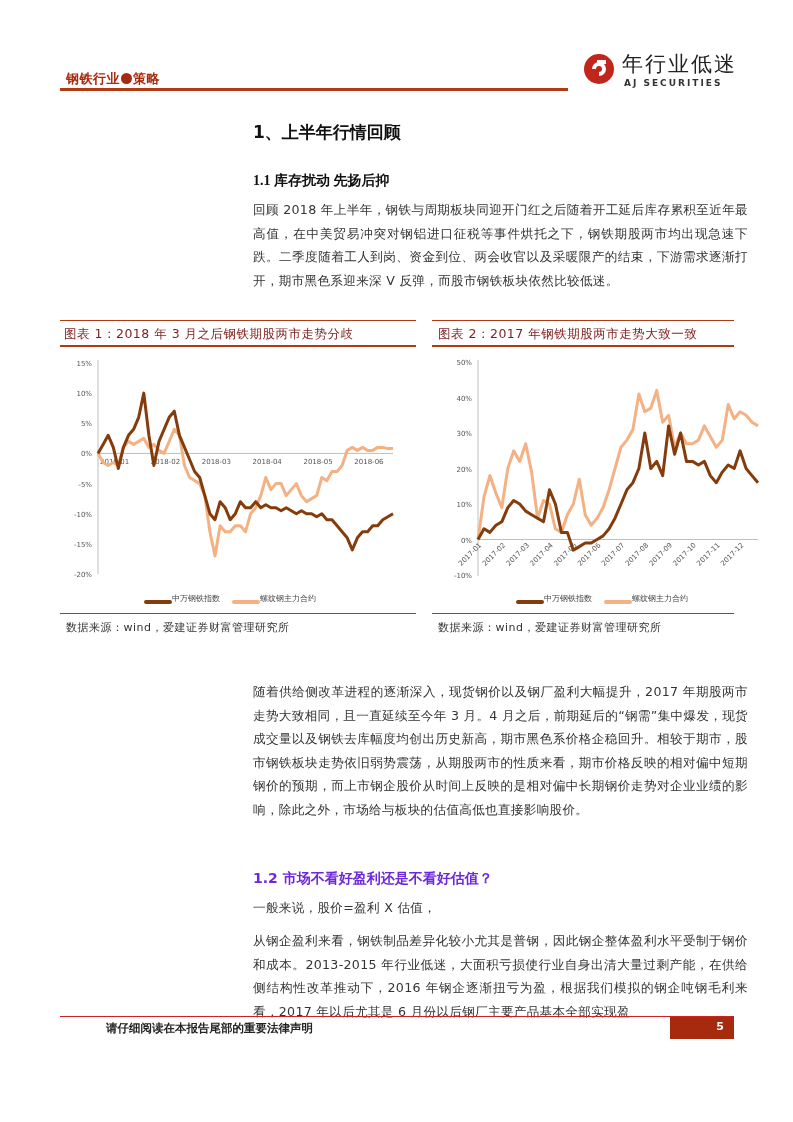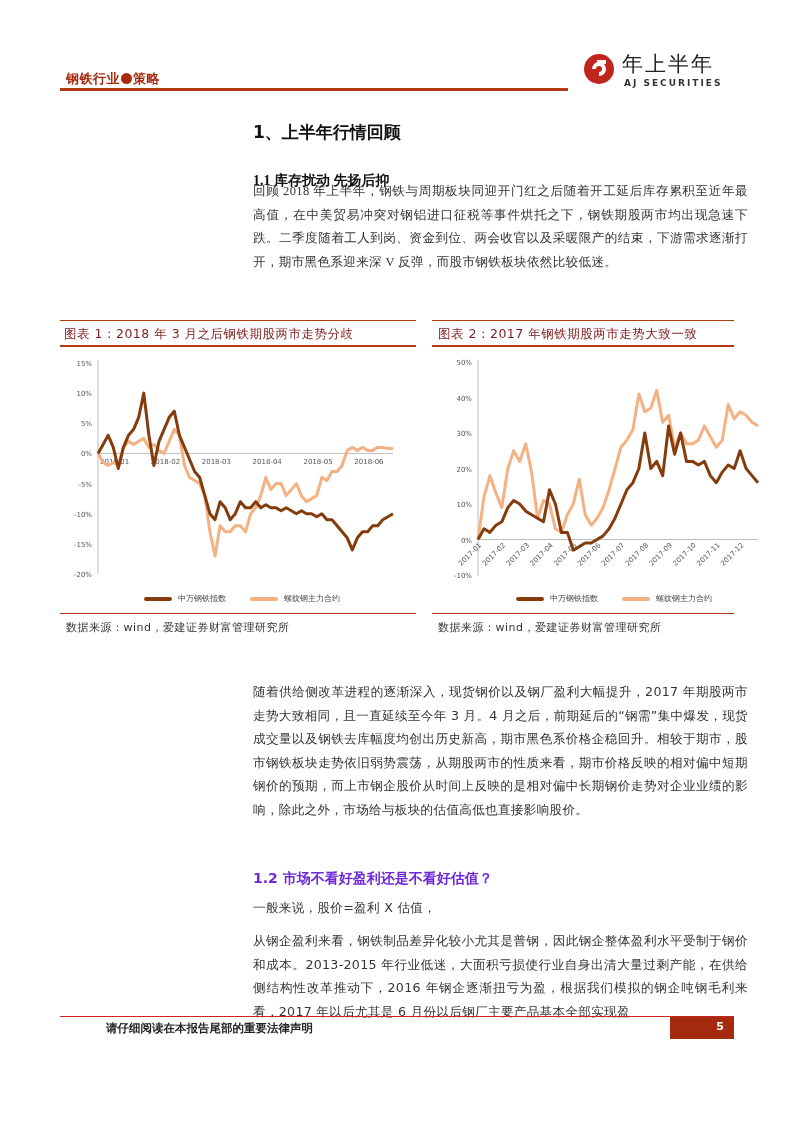--- a/index.html
+++ b/index.html
@@ -9,51 +9,51 @@
   .hdr-title { left:66px; top:70px; font-size:13px; font-weight:bold; color:#a52a0e; letter-spacing:0.5px; }
   .hdr-title .dot { display:inline-block; width:11px; height:11px; border-radius:50%; background:#a52a0e; vertical-align:-1px; margin:0 1px; }
   .hdr-rule { left:60px; top:88px; width:508px; height:3px; background:#b03a12; }
   .logo { left:582px; top:50px; width:160px; height:40px; }
   .logo-mark { position:absolute; left:0; top:2px; width:34px; height:34px; }
   .logo-cn { position:absolute; left:40px; top:0; font-family:"DejaVu Serif", serif; font-size:21px; color:#222; letter-spacing:2px; white-space:nowrap; }
   .logo-en { position:absolute; left:42px; top:28px; font-family:"DejaVu Sans", sans-serif; font-size:9px; font-weight:bold; color:#333; letter-spacing:2px; white-space:nowrap; }
   .h1 { left:253px; top:121px; font-size:17px; font-weight:bold; color:#111; }
   .h2 { left:253px; top:172px; font-size:14px; font-weight:bold; color:#111;font-family:Liberation Serif, serif; }
   .para { left:253px; width:495px; font-size:12.6px; line-height:23.5px; color:#333; text-align:justify; letter-spacing:0.3px; }
-  .p1 { top:180px;font-family:Liberation Serif, serif; }
+  .p1 { top:198px; }
   .p2 { top:680px; }
   .h2b { left:253px; top:870px; font-size:14px; font-weight:bold; color:#6d28d9; }
   .p3 { top:896px; }
   .p4 { top:929px; }
   .fig-title { font-size:12.5px; color:#7f1d1d; letter-spacing:0.5px; }
   .rule-red { height:2px; background:#b03a12; }
   .rule-red-thin { height:1px; background:#b03a12; }
   .src { font-size:11px; color:#333; letter-spacing:0.5px; }
-  .legend { font-size:8px; color:#444; display:flex; align-items:center; gap:6px; white-space:nowrap; }
+  .legend { font-size:8px; color:#444; display:flex; align-items:flex-end; white-space:nowrap; }
   .legend .sw { display:inline-block; width:28px; height:4px; border-radius:2px; }
   .footer-rule { left:60px; top:1016px; width:674px; height:1px; background:#cc2222; }
   .footer-text { left:60px; top:1021px; font-size:11.5px; font-weight:bold; color:#222;margin-left:46px; }
   .page-box { left:670px; top:1017px; width:64px; height:22px; background:#a52a0e; }
   .page-num { position:absolute; right:10px; top:3px; color:#fff; font-size:11px; font-weight:bold; }
   svg text { font-family:"DejaVu Sans", sans-serif; }
 </style>
 </head>
 <body>
 
 <div class="abs hdr-title">
   <span>钢铁行业</span><span class="dot"></span><span>策略</span>
 </div>
 <div class="abs hdr-rule"></div>
 <div class="abs logo">
   <svg class="logo-mark" viewBox="0 0 34 34">
     <circle cx="17" cy="17" r="15" fill="#c0261b"></circle>
     <path d="M10 17 a7 7 0 1 1 7 7 l0 -4 a3 3 0 1 0 -3 -3 z" fill="#fff"></path>
     <rect x="15" y="8" width="9" height="4" fill="#fff"></rect>
   </svg>
-  <div class="logo-cn">年上半年</div>
+  <div class="logo-cn">年行业低迷</div>
   <div class="logo-en">AJ SECURITIES</div>
 </div>
 
 <div class="abs h1">1、上半年行情回顾</div>
 <div class="abs h2">1.1 库存扰动 先扬后抑</div>
 <div class="abs para p1">回顾 2018 年上半年，钢铁与周期板块同迎开门红之后随着开工延后库存累积至近年最高值，在中美贸易冲突对钢铝进口征税等事件烘托之下，钢铁期股两市均出现急速下跌。二季度随着工人到岗、资金到位、两会收官以及采暖限产的结束，下游需求逐渐打开，期市黑色系迎来深 V 反弹，而股市钢铁板块依然比较低迷。</div>
 
 <div class="abs rule-red-thin" style="left:60px; top:320px; width:356px;"></div>
 <div class="abs fig-title" style="left:64px; top:326px;">图表 1：2018 年 3 月之后钢铁期股两市走势分歧</div>
 <div class="abs rule-red" style="left:60px; top:345px; width:356px;"></div>

